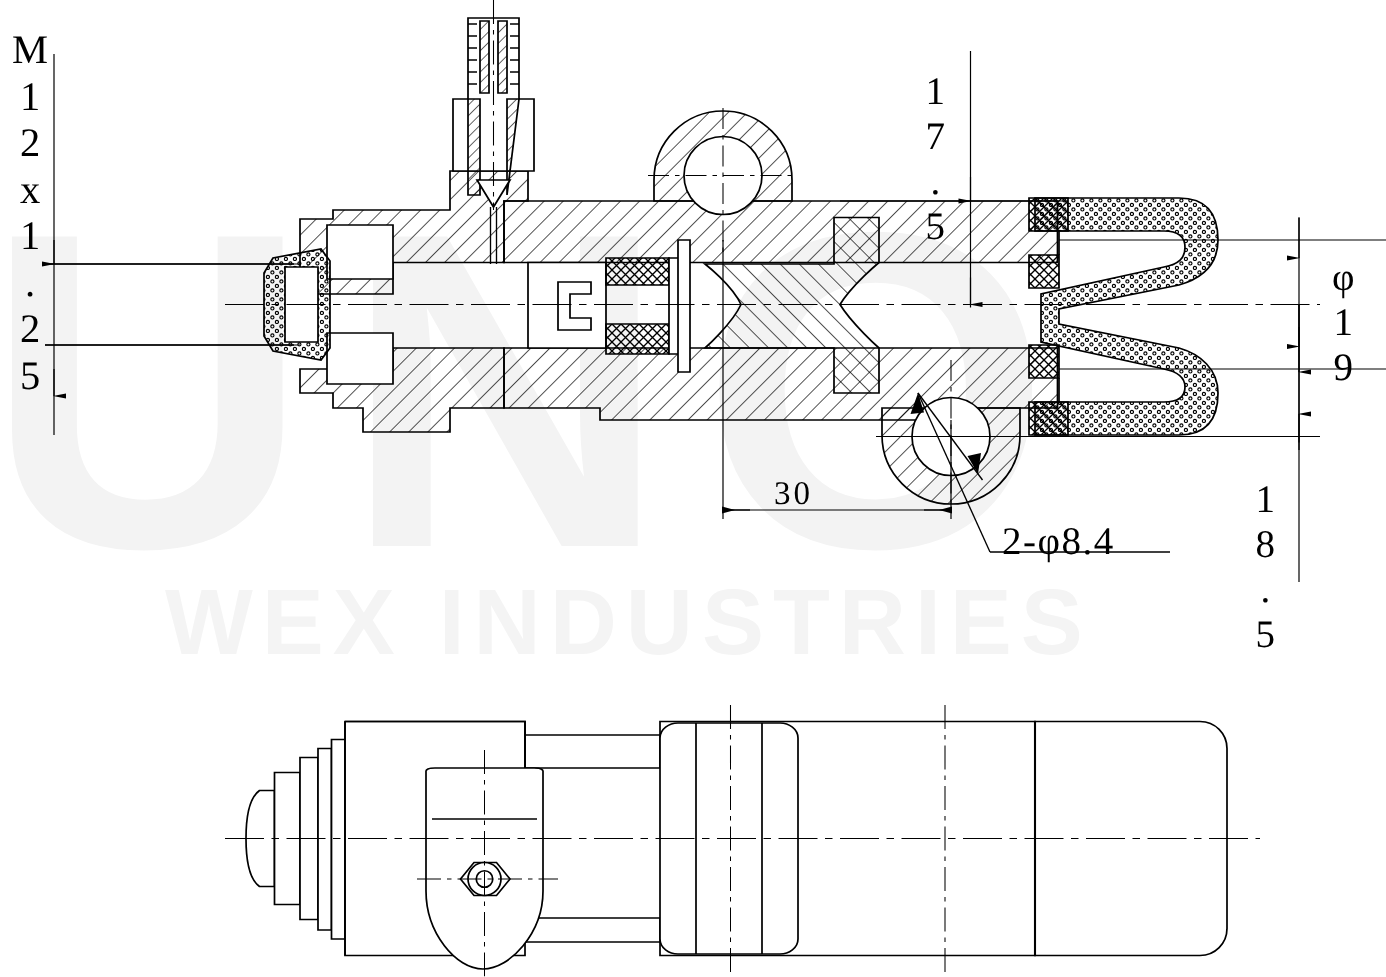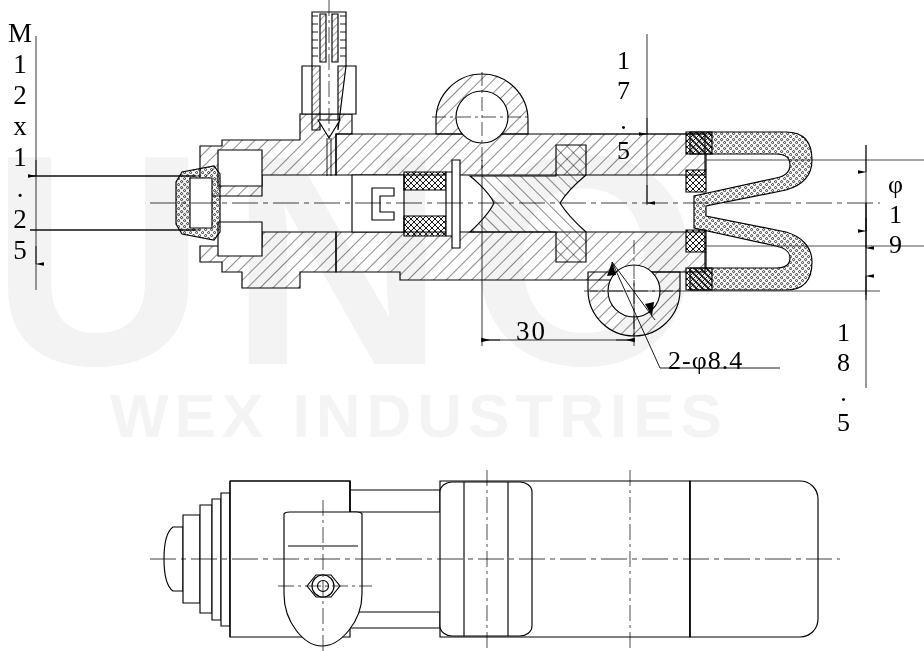--- a/index.html
+++ b/index.html
@@ -15,21 +15,21 @@
   
   #draw{position:absolute;left:0;top:0;width:924px;height:651px;}
 
   
   .dim{position:absolute;color:#000;font-family:"Liberation Serif",serif;
        font-weight:400;white-space:nowrap;user-select:none;}
   .vert{writing-mode:vertical-rl;text-orientation:upright;}
   #t-m12{left:4px;top:18px;font-size:27px;letter-spacing:1px;}
   #t-175{left:608px;top:46px;font-size:26px;letter-spacing:1px;}
   #t-phi19{left:880px;top:170px;font-size:26px;letter-spacing:1px;}
-  #t-30{left:516px;top:316px;font-size:27px;letter-spacing:2px;}
+  #t-30{left:516px;top:316px;font-size:22px;letter-spacing:2px;}
   #t-284{left:668px;top:346px;font-size:26px;letter-spacing:1px;text-align:center;}
   #t-185{left:828px;top:318px;font-size:26px;letter-spacing:1px;}
 </style>
 </head>
 <body>
 
 <div id="stage">
 
   <div class="wm" id="wm-big">UNO</div>
   <div class="wm" id="wm-small">WEX INDUSTRIES</div>

